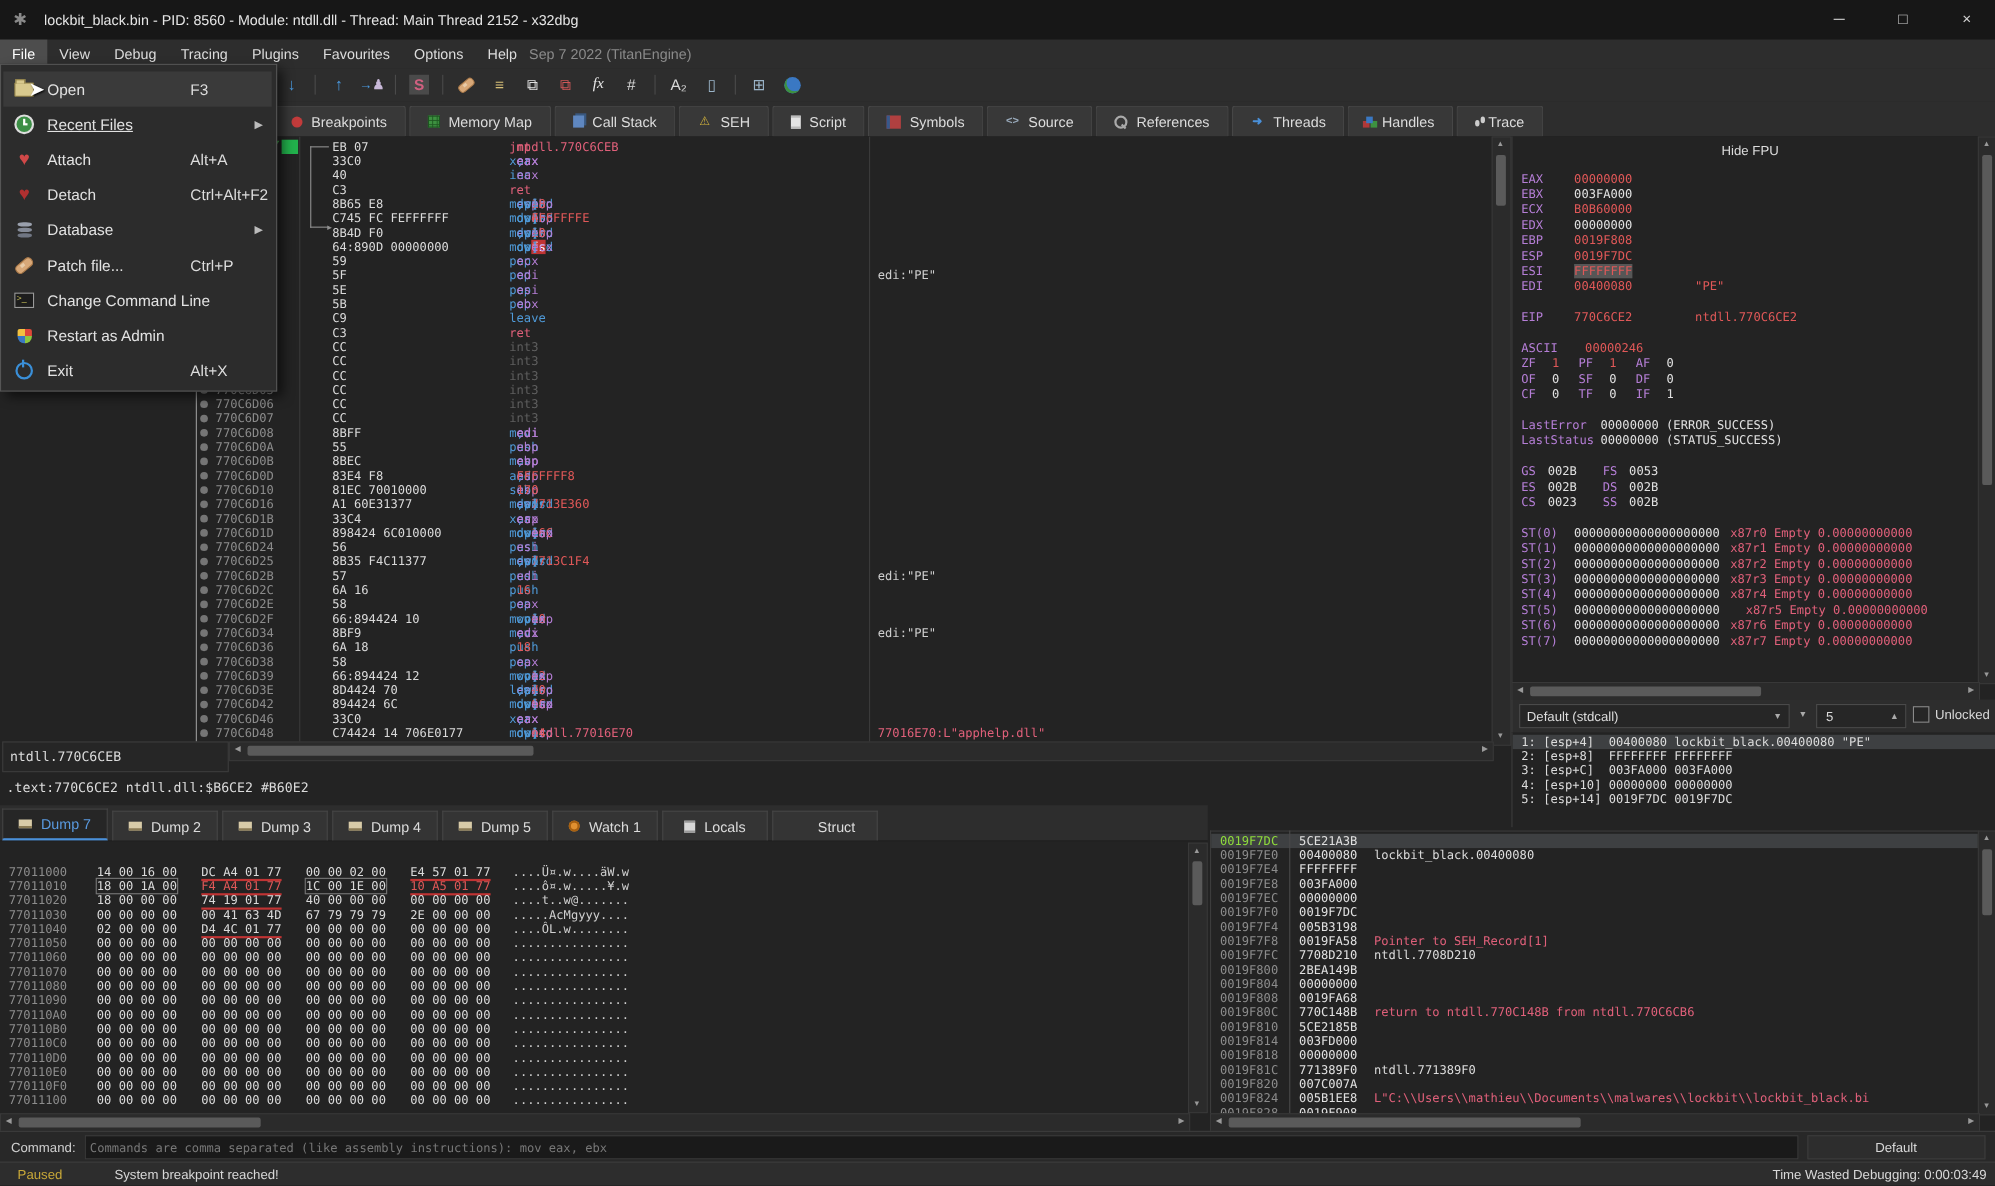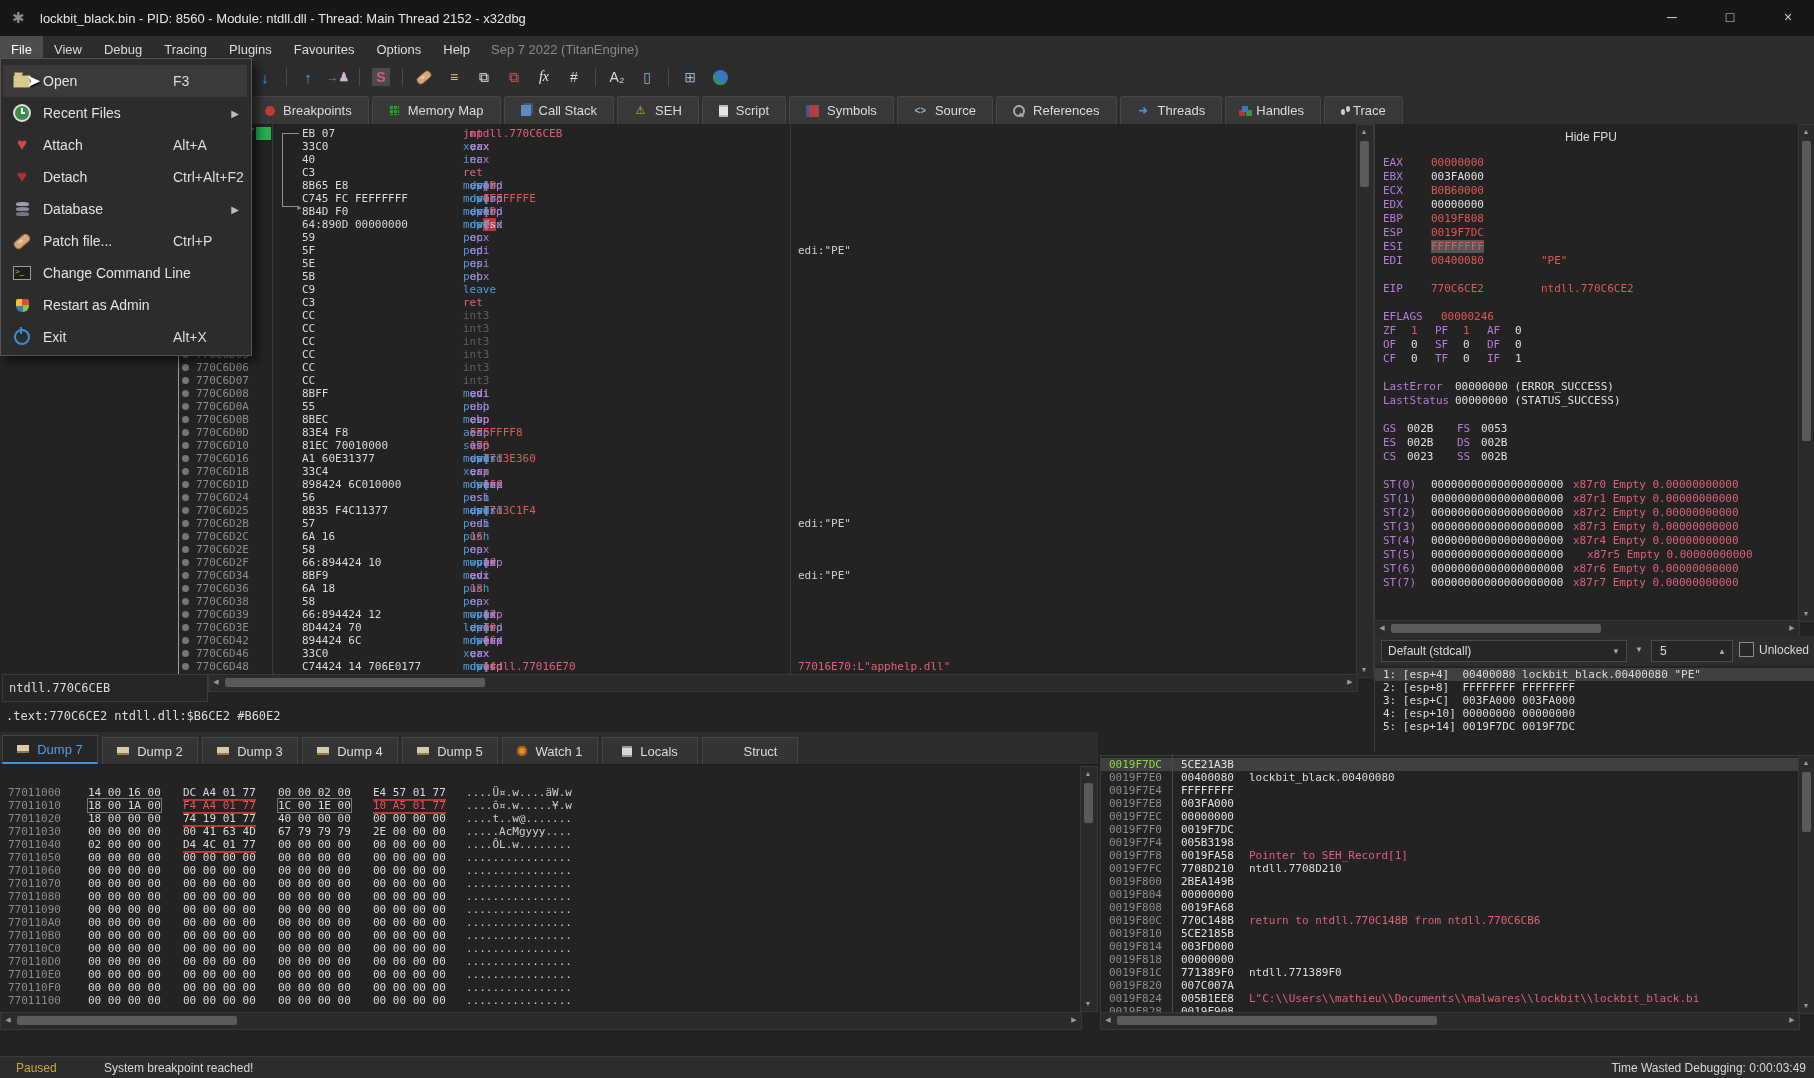--- a/index.html
+++ b/index.html
@@ -9,21 +9,21 @@
   .mono{font-family:"DejaVu Sans Mono",monospace;font-size:11px;line-height:13px;white-space:pre;}
   
   #titlebar{left:0;top:0;width:1814px;height:36px;background:#171717;display:flex;align-items:center;}
   #titlebar .bug{width:18px;height:18px;margin:0 10px 0 12px;color:#8a8a8a;font-size:15px;}
   #title-text{color:#e6e6e6;font-size:13px;}
   .wbtn{position:absolute;top:0;width:52px;height:34px;color:#cfcfcf;display:flex;align-items:center;justify-content:center;font-size:14px;}
   
   #menubar{left:0;top:36px;width:1814px;height:26px;background:#2d2d2d;display:flex;align-items:stretch;border-bottom:1px solid #242424;}
   .menu-item{padding:0 11px;display:flex;align-items:center;color:#dcdcdc;}
   .menu-item.open{background:#4d4d4d;color:#fff;}
-  #build-info{color:#8a8a8a;margin-left:10px;display:flex;align-items:center;}
+  #build-info{color:#8a8a8a;display:flex;align-items:center;}
   
   #toolbar{left:0;top:62px;width:1814px;height:30px;background:#2d2d2d;display:flex;align-items:center;}
   #toolbar .pad{width:250px;}
   .tbi{width:26px;height:22px;display:flex;align-items:center;justify-content:center;font-size:14px;margin:0 2px;}
   .tbsep{width:1px;height:18px;background:#4a4a4a;margin:0 6px;}
   
   #tabbar{left:0;top:92px;width:1814px;height:32px;background:#2d2d2d;display:flex;align-items:flex-end;border-bottom:1px solid #1d1d1d;}
   #tabbar .pad{width:248px;}
   .tab{height:27px;background:#383838;border:1px solid #464646;border-bottom:none;border-radius:3px 3px 0 0;
        display:flex;align-items:center;padding:0 16px;margin-right:3px;color:#dcdcdc;font-size:13px;}
@@ -341,21 +341,21 @@
     <div id="hide-fpu">Hide FPU</div>
   <div class="rline mono" style="top: 32px;"><span class="rn" style="left:8px;">EAX</span><span class="rv ch" style="left:56px;">00000000</span></div>
       <div class="rline mono" style="top: 46px;"><span class="rn" style="left:8px;">EBX</span><span class="rv" style="left:56px;">003FA000</span></div>
       <div class="rline mono" style="top: 60px;"><span class="rn" style="left:8px;">ECX</span><span class="rv ch" style="left:56px;">B0B60000</span></div>
       <div class="rline mono" style="top: 74px;"><span class="rn" style="left:8px;">EDX</span><span class="rv" style="left:56px;">00000000</span></div>
       <div class="rline mono" style="top: 88px;"><span class="rn" style="left:8px;">EBP</span><span class="rv ch" style="left:56px;">0019F808</span></div>
       <div class="rline mono" style="top: 102px;"><span class="rn" style="left:8px;">ESP</span><span class="rv ch" style="left:56px;">0019F7DC</span></div>
       <div class="rline mono" style="top: 116px;"><span class="rn" style="left:8px;">ESI</span><span class="rv ch rhl" style="left:56px;">FFFFFFFF</span></div>
       <div class="rline mono" style="top: 130px;"><span class="rn" style="left:8px;">EDI</span><span class="rv ch" style="left:56px;">00400080</span><span class="rv ch" style="left:166px;">"PE"</span></div>
       <div class="rline mono" style="top: 158px;"><span class="rn" style="left:8px;">EIP</span><span class="rv ch" style="left:56px;">770C6CE2</span><span class="rv ch" style="left:166px;">ntdll.770C6CE2</span></div>
-      <div class="rline mono" style="top: 186px;"><span class="rn" style="left:8px;">EFLAGS</span><span class="rv ch" style="left:66px;">00000246</span></div>
+      <div class="rline mono" style="top: 186px;"><span class="rn" style="left:8px;">ASCII</span><span class="rv ch" style="left:66px;">00000246</span></div>
       <div class="rline mono" style="top: 200px;"><span class="rn" style="left:8px;">ZF</span><span class="rv ch" style="left:36px;">1</span><span class="rn" style="left:60px;">PF</span><span class="rv ch" style="left:88px;">1</span><span class="rn" style="left:112px;">AF</span><span class="rv" style="left:140px;">0</span></div>
       <div class="rline mono" style="top: 214px;"><span class="rn" style="left:8px;">OF</span><span class="rv" style="left:36px;">0</span><span class="rn" style="left:60px;">SF</span><span class="rv" style="left:88px;">0</span><span class="rn" style="left:112px;">DF</span><span class="rv" style="left:140px;">0</span></div>
       <div class="rline mono" style="top: 228px;"><span class="rn" style="left:8px;">CF</span><span class="rv" style="left:36px;">0</span><span class="rn" style="left:60px;">TF</span><span class="rv" style="left:88px;">0</span><span class="rn" style="left:112px;">IF</span><span class="rv" style="left:140px;">1</span></div>
       <div class="rline mono" style="top: 256px;"><span class="rn" style="left:8px;">LastError</span><span class="rv" style="left:80px;">00000000 (ERROR_SUCCESS)</span></div>
       <div class="rline mono" style="top: 270px;"><span class="rn" style="left:8px;">LastStatus</span><span class="rv" style="left:80px;">00000000 (STATUS_SUCCESS)</span></div>
       <div class="rline mono" style="top: 298px;"><span class="rn" style="left:8px;">GS</span><span class="rv" style="left:32px;">002B</span><span class="rn" style="left:82px;">FS</span><span class="rv" style="left:106px;">0053</span></div>
       <div class="rline mono" style="top: 312px;"><span class="rn" style="left:8px;">ES</span><span class="rv" style="left:32px;">002B</span><span class="rn" style="left:82px;">DS</span><span class="rv" style="left:106px;">002B</span></div>
       <div class="rline mono" style="top: 326px;"><span class="rn" style="left:8px;">CS</span><span class="rv" style="left:32px;">0023</span><span class="rn" style="left:82px;">SS</span><span class="rv" style="left:106px;">002B</span></div>
       <div class="rline mono" style="top: 354px;"><span class="rn" style="left:8px;">ST(0)</span><span class="rv" style="left:56px;">00000000000000000000</span><span class="j" style="left:198px;">x87r0 Empty 0.00000000000</span></div>
       <div class="rline mono" style="top: 368px;"><span class="rn" style="left:8px;">ST(1)</span><span class="rv" style="left:56px;">00000000000000000000</span><span class="j" style="left:198px;">x87r1 Empty 0.00000000000</span></div>
@@ -450,36 +450,41 @@
     <div class="ar" style="top:0;">▲</div>
       <div class="thumb" style="left:3px;top:16px;width:9px;height:60px;"></div>
       <div class="ar" style="bottom:0;">▼</div>
   </div>
   <div class="sb" style="left:1100px;top:1012px;width:698px;height:16px;">
     <div class="ar" style="left:0;">◀</div>
       <div class="thumb" style="left:16px;top:3px;width:320px;height:9px;"></div>
       <div class="ar" style="right:0;">▶</div>
   </div>
 
+  <div id="cmdbar" class="ab">
+    <span id="cmd-label">Command:</span>
+    <input id="cmd-input" type="text" placeholder="Commands are comma separated (like assembly instructions): mov eax, ebx" style="">
+    <div id="cmd-lang">Default</div>
+  </div>
 
   <div id="statusbar" class="ab">
     <span id="status-state">Paused</span>
     <span id="status-msg">System breakpoint reached!</span>
     <span id="status-right">Time Wasted Debugging: 0:00:03:49</span>
   </div>
 
   <div id="filemenu" class="ab">
       <div class="fmi hov" style="top: 6px;">
         <span class="micon">
           <span class="mi-open"></span>
         </span>
         <span>Open</span>
         <span class="sc">F3</span>
       </div>
-      <div class="fmi" style="top: 38px;">
+      <div class="fmi" style="top: 38px; text-decoration: underline;">
         <span class="micon">
           <span class="mi-recent"></span>
         </span>
         <span>Recent Files</span>
         <span class="sub">▶</span>
       </div>
       <div class="fmi" style="top: 70px;">
         <span class="micon">
           <span class="heart">♥</span>
         </span>

